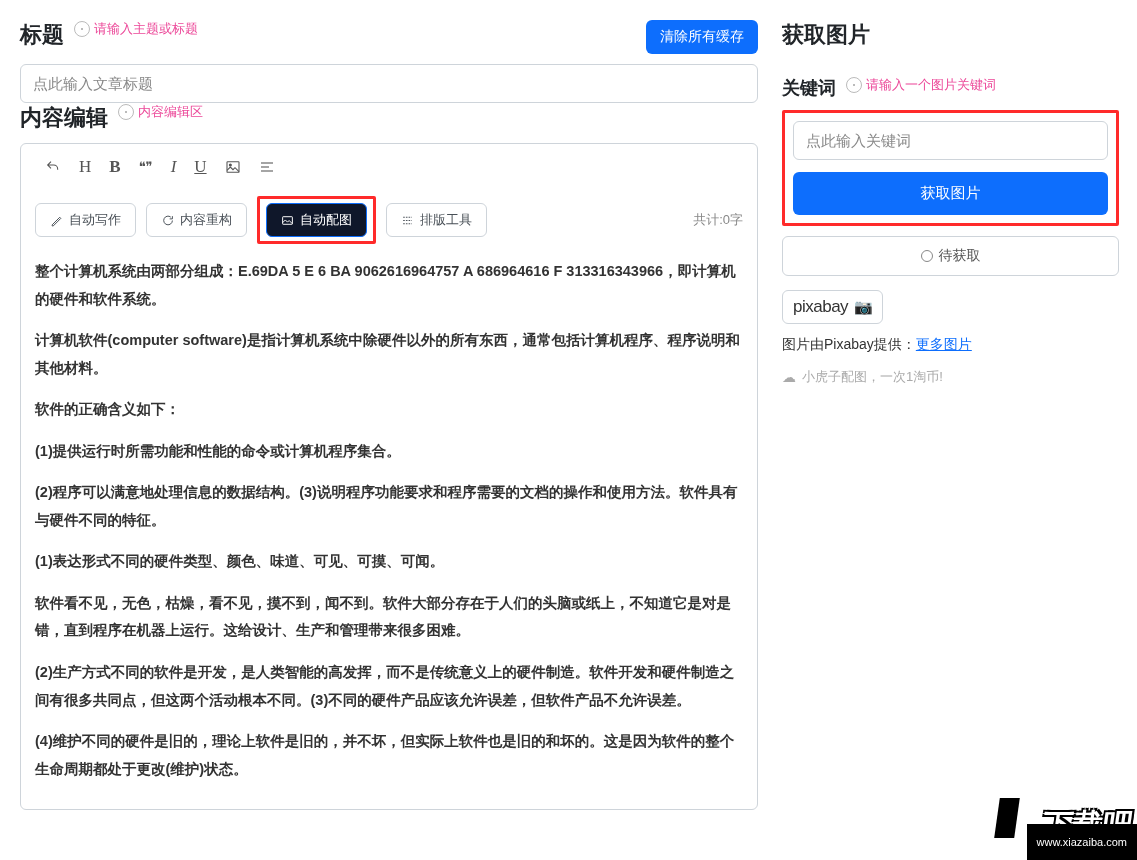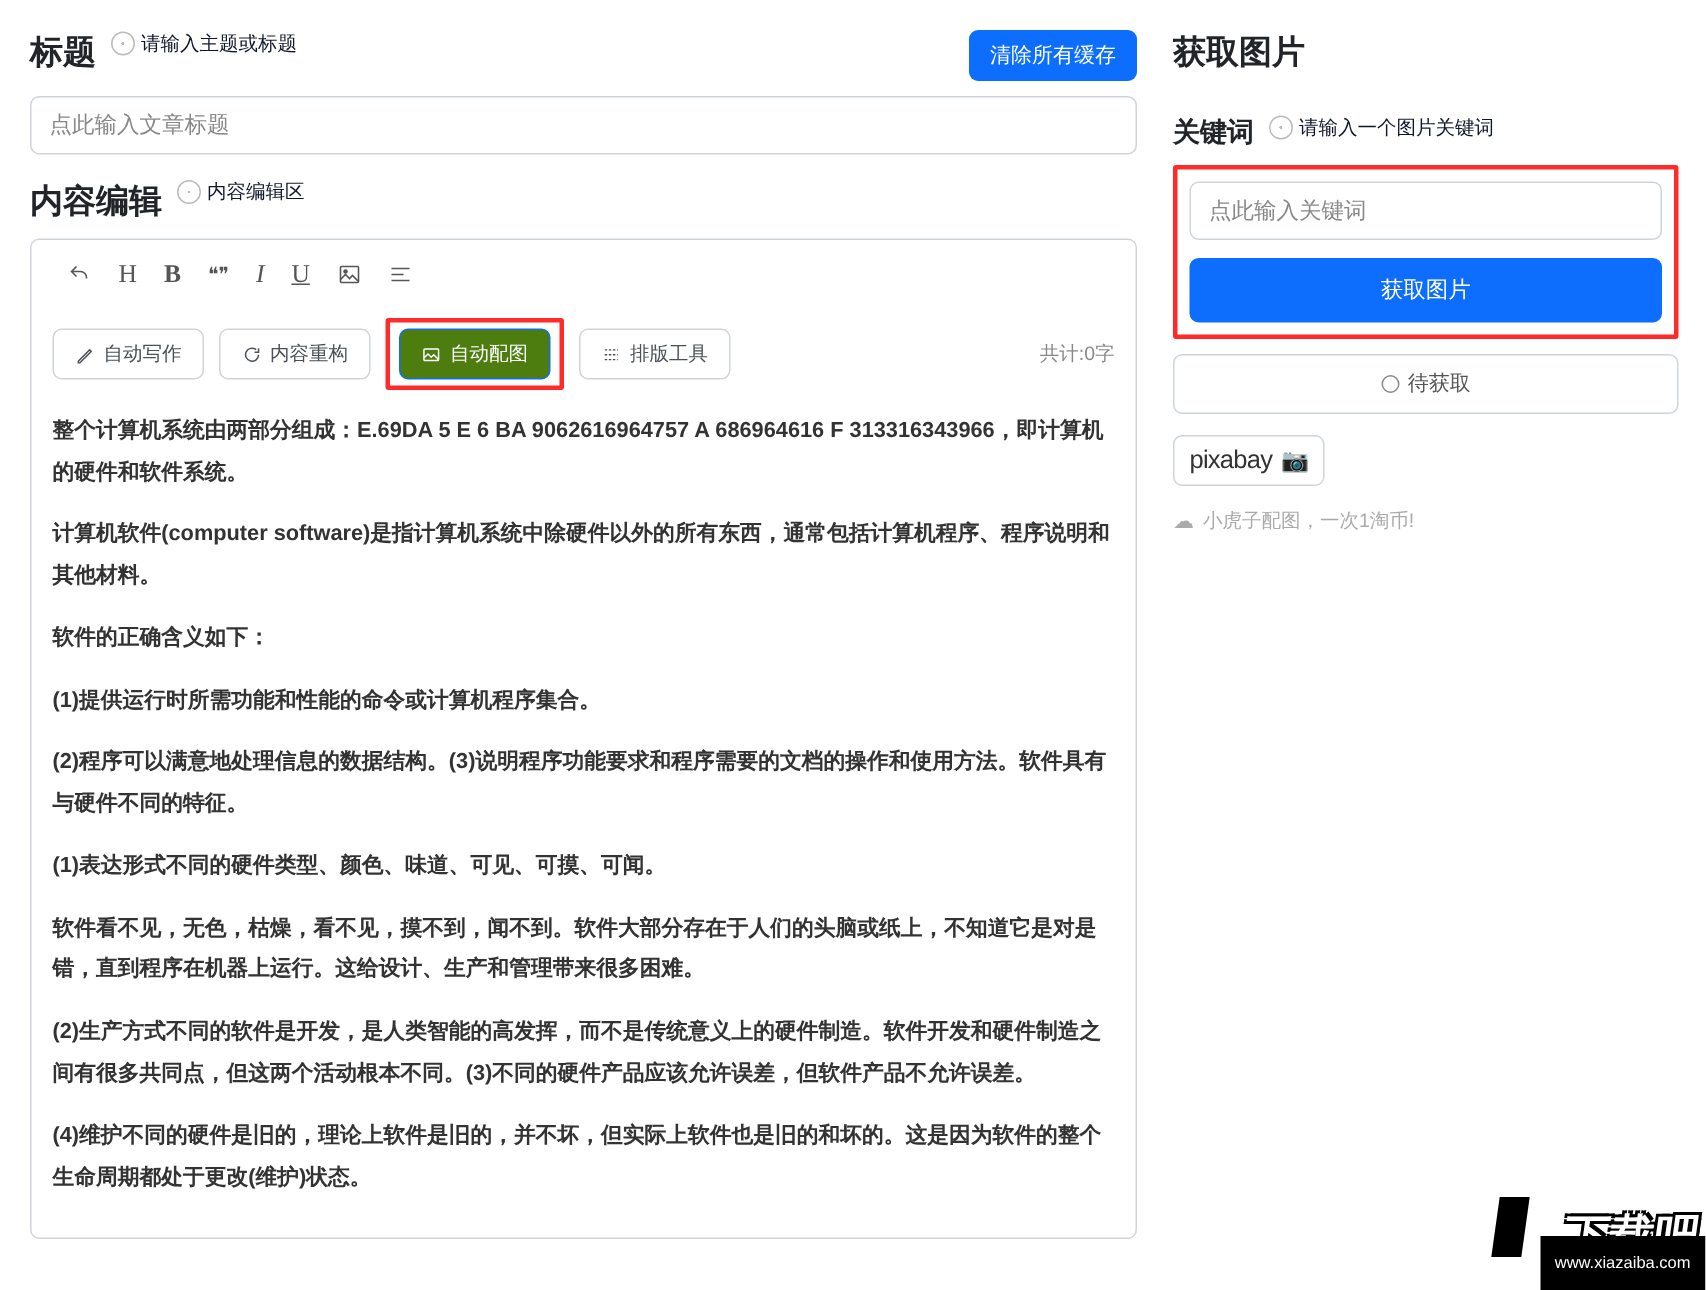--- a/index.html
+++ b/index.html
@@ -11,37 +11,37 @@
   overflow: hidden;
   position: relative;
   color: #212529;
 }
 .layout { display: flex; height: 100%; }
 .main { flex: 0 0 770px; padding: 20px 12px 20px 20px; }
 .side { flex: 1; padding: 20px 18px 20px 12px; position: relative; }
 
 .section-head { display: flex; align-items: flex-start; margin-bottom: 10px; }
 .section-title { font-size: 22px; font-weight: 600; color: #212529; }
-.section-hint { font-size: 13px; color: #0f172a; margin-left: 10px; display: inline-flex; align-items: center; }
+.section-hint { font-size: 13px; color: #ec4899; margin-left: 10px; display: inline-flex; align-items: center; }
 .section-hint::before {
   content: ""; display:inline-block; width: 14px; height: 14px; border-radius: 50%;
   border: 1px solid #bbb; margin-right: 4px;
   background: radial-gradient(circle, #bbb 1px, transparent 1px);
 }
 
 .clear-cache {
   margin-left: auto;
   background: #0d6efd; color: #fff; border: none;
   padding: 8px 14px; border-radius: 6px; font-size: 14px;
   cursor: pointer;
 }
 
 .title-input {
   width: 100%; padding: 10px 12px; font-size: 15px;
-  border: 1px solid #ced4da; border-radius: 6px; margin-bottom: 16px;
+  border: 1px solid #ced4da; border-radius: 6px; 
   color: #555;
 }
 .title-input::placeholder { color: #888; }
 
 .editor-box {
   border: 1px solid #ced4da; border-radius: 6px;
   padding: 12px 14px;
 }
 .toolbar-row1 {
   display: flex; gap: 18px; padding: 2px 4px 10px 10px;
@@ -56,21 +56,21 @@
   display: flex; align-items: center; gap: 10px; padding-top: 10px;
   border-top: 1px solid transparent;
   position: relative;
 }
 .btn {
   display: inline-flex; align-items: center; gap: 6px;
   padding: 7px 14px; border-radius: 6px;
   border: 1px solid #ced4da; background: #fff; color: #495057;
   font-size: 13px; cursor: pointer;
 }
-.btn.primary { background: #4d7c0f; color: #fff; border-color: #0d6efd; }
+.btn.primary { background: #0f172a; color: #fff; border-color: #0d6efd; }
 .btn svg { width: 13px; height: 13px; stroke: currentColor; stroke-width: 1.8; fill: none; }
 
 .btn-highlight {
   border: 3px solid #ff2a2a;
   padding: 4px 6px;
   border-radius: 2px;
   display: inline-flex;
 }
 
 .count { margin-left: auto; font-size: 13px; color: #888; }
@@ -249,20 +249,23 @@
     <div class="pending-btn">
       <span class="circ"></span>
       <span>待获取</span>
     </div>
 
     <div class="pixabay">
       <span>pixabay</span>
       <span class="cam">📷</span>
     </div>
 
+    <div class="credit">
+      <span>图片由Pixabay提供：</span><a href="#">更多图片</a>
+    </div>
 
     <div class="footer-note">
       <span class="cloud">☁</span>
       <span>小虎子配图，一次1淘币!</span>
     </div>
   </div>
 </div>
 
 <div class="watermark">
   <div class="wm-block"></div>

